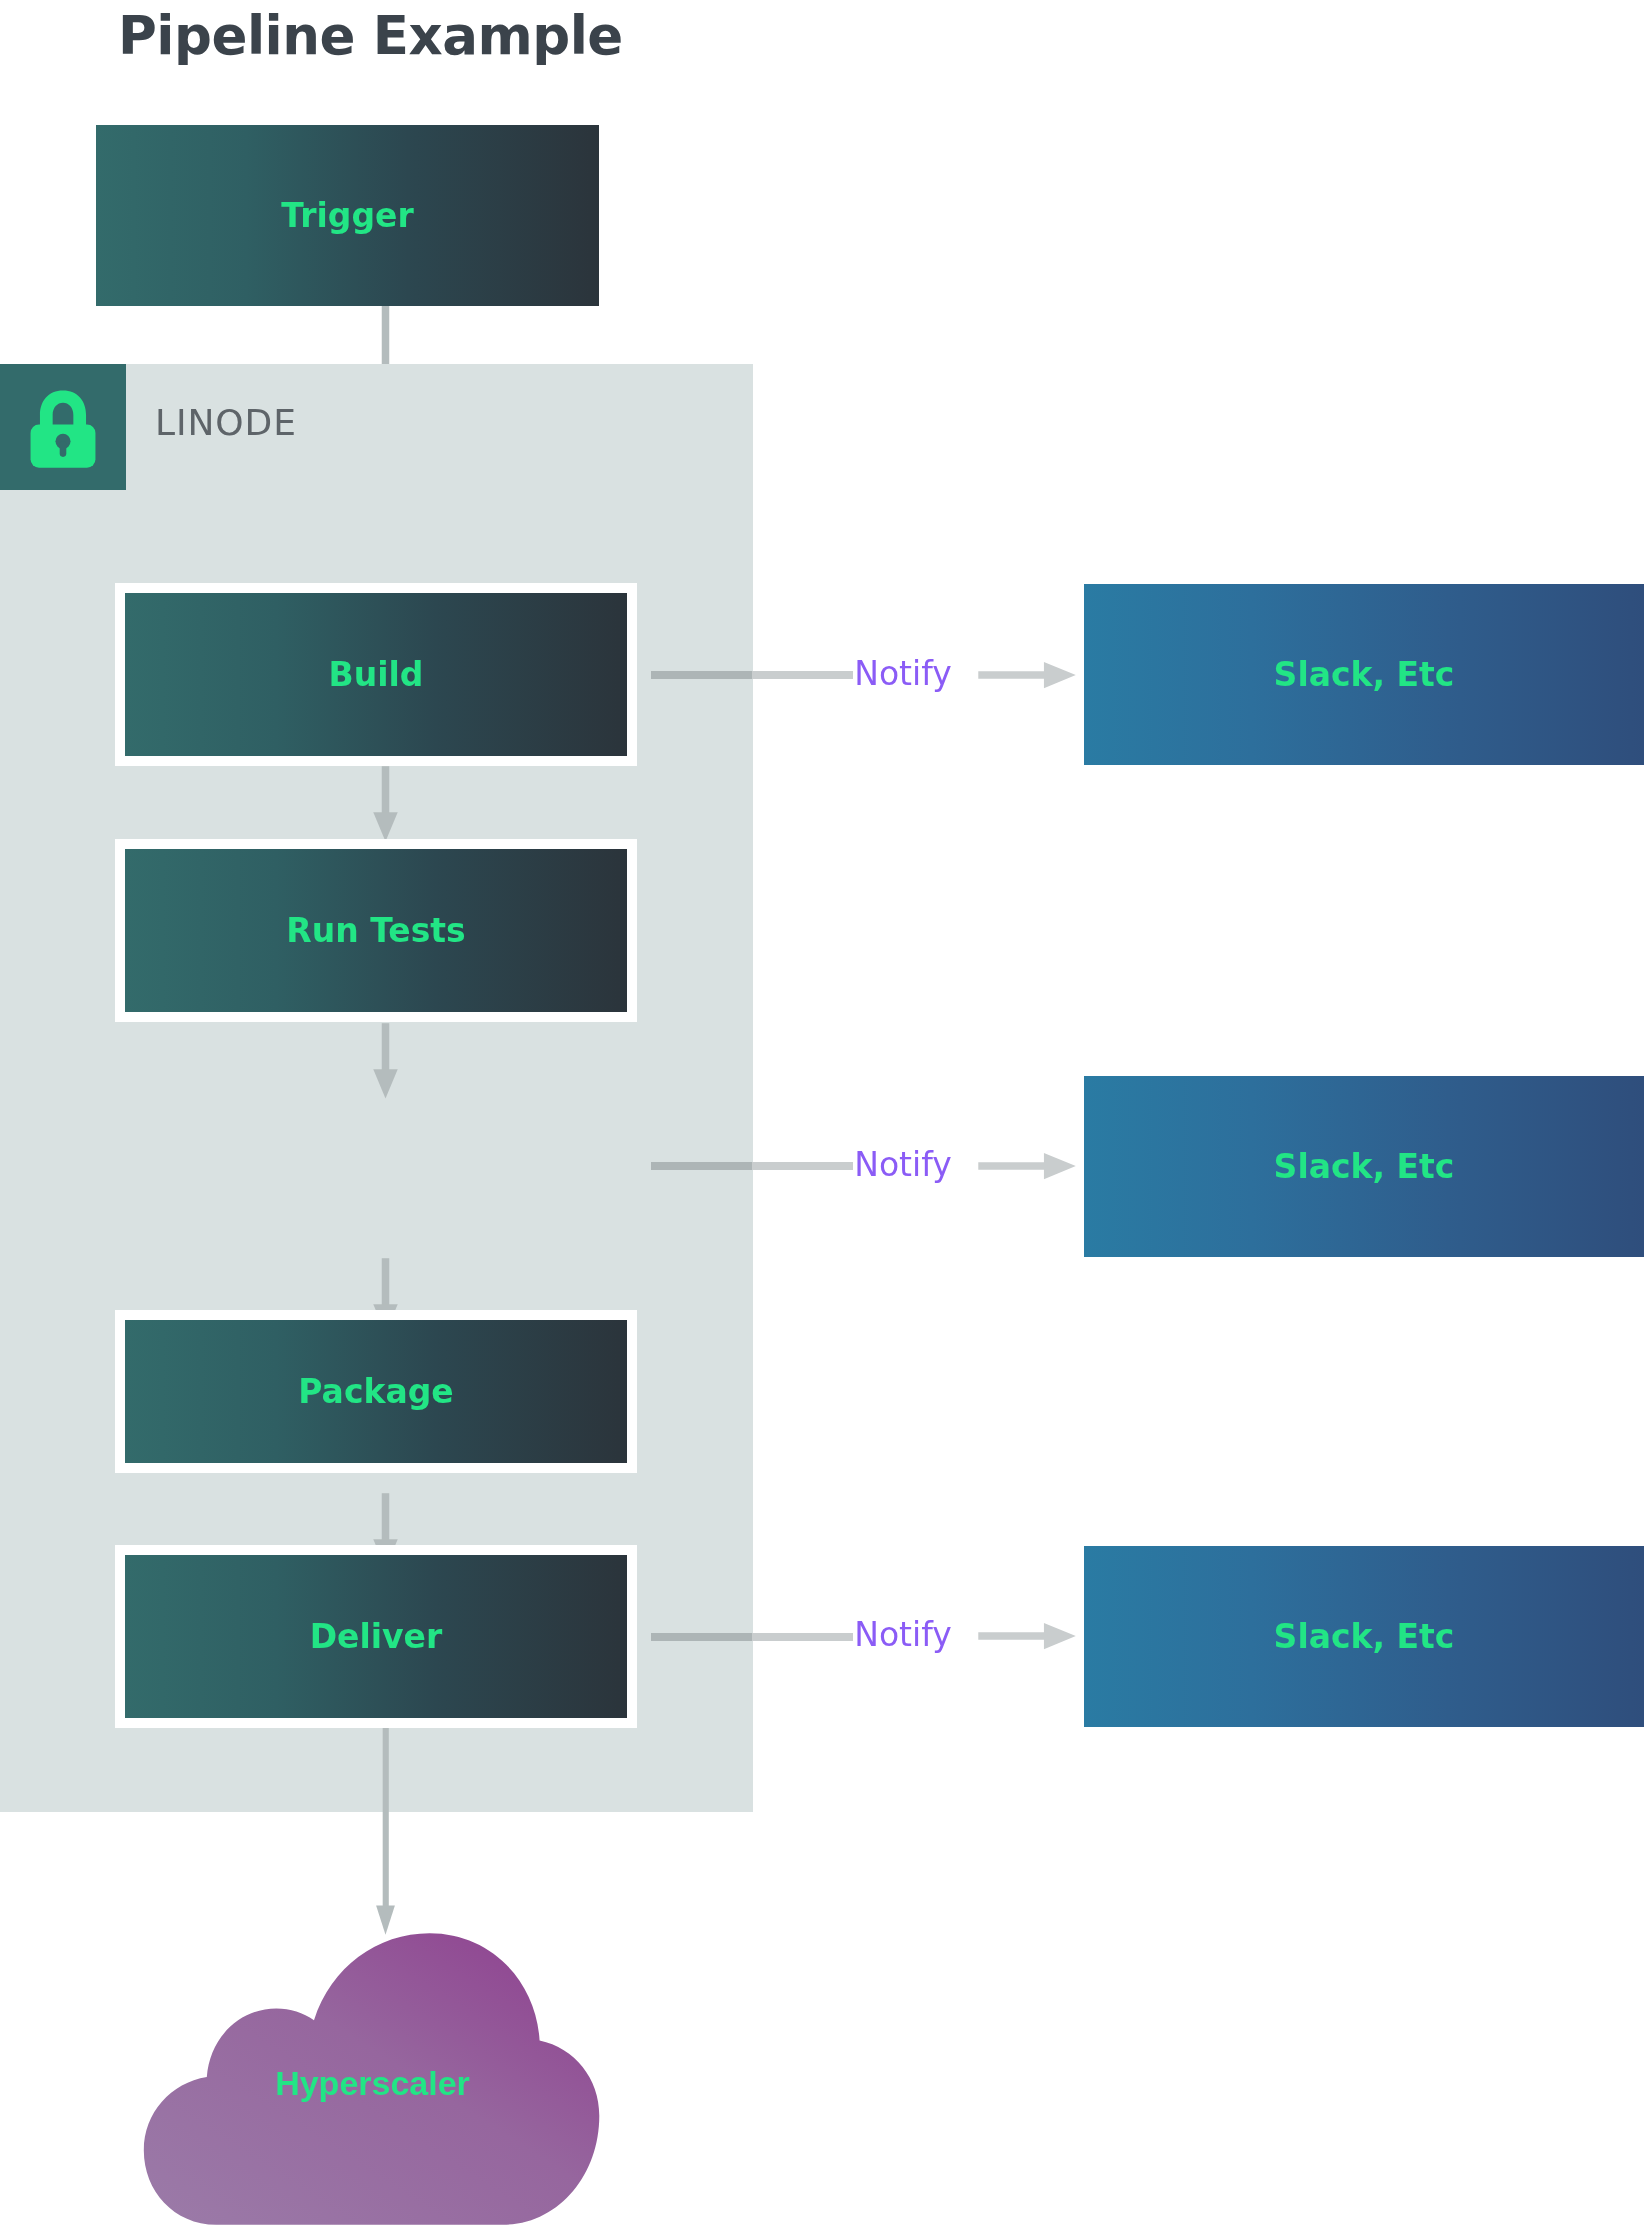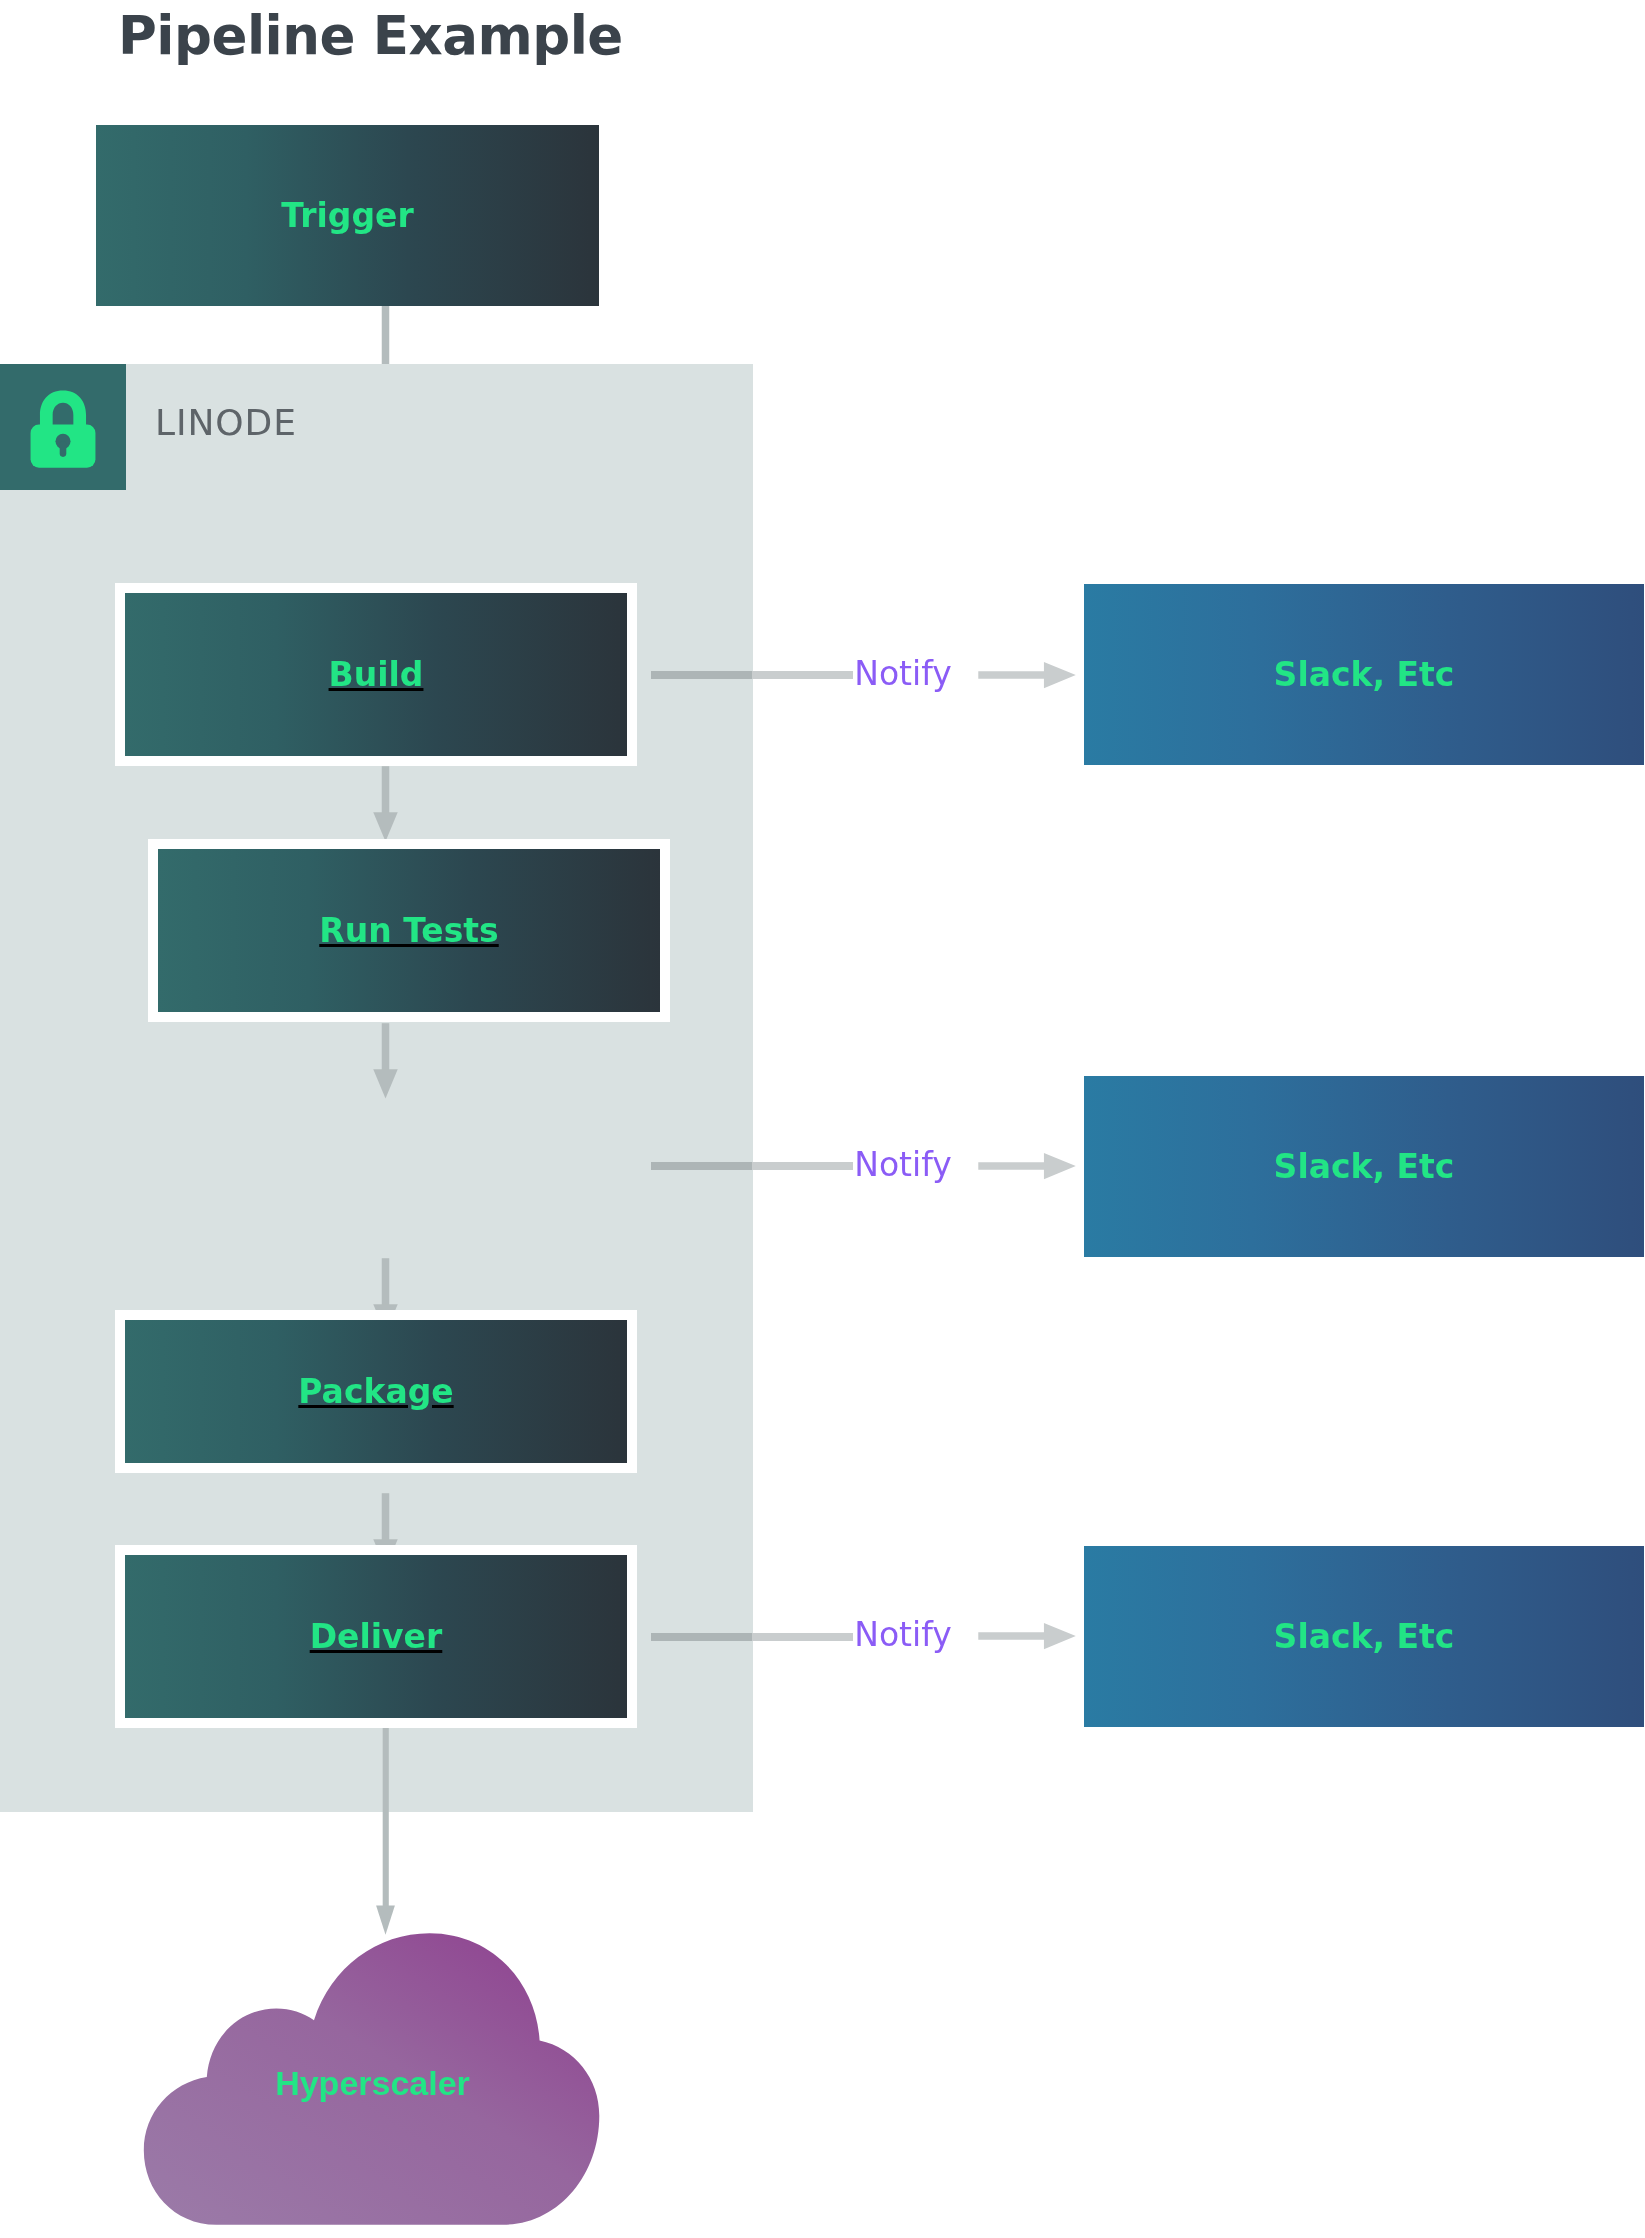--- a/index.html
+++ b/index.html
@@ -45,21 +45,21 @@
   }
 
   
   .stage-node{
     position:absolute;left:115px;width:522px;
     background:#ffffff;padding:10.3px;box-sizing:border-box;
   }
   .stage-node .inner{
     width:100%;height:100%;
     background:linear-gradient(90deg,#336b6b 0%,#2f5f63 30%,#2c4750 62%,#2b343b 100%);
-    display:flex;align-items:center;justify-content:center;text-decoration:underline;
+    display:flex;align-items:center;justify-content:center;
   }
 
   
   .notify-box{
     position:absolute;left:1084px;width:560px;height:181px;
     background:linear-gradient(90deg,#2a7ba3 0%,#2d6f9c 30%,#2f5d8c 65%,#2f4e7c 100%);
     display:flex;align-items:center;justify-content:center;
   }
 
   
@@ -125,21 +125,21 @@
     <div class="inner">
       <span class="node-label">Build</span>
     </div>
   </div>
 
   <svg class="v-arrow" style="left:362px;top:766px;width:47px;height:78px;" viewBox="0 0 100 165">
     <rect x="42" y="0" width="16" height="100" fill="#b4bcbd"></rect>
     <polygon points="24,98 76,98 50,160" fill="#b4bcbd"></polygon>
   </svg>
 
-  <div class="stage-node" style="top:839px;height:183px;margin-left:33px;">
+  <div class="stage-node" style="top:839px;height:183px;">
     <div class="inner">
       <span class="node-label">Run Tests</span>
     </div>
   </div>
 
   <svg class="v-arrow" style="left:362px;top:1023px;width:47px;height:78px;" viewBox="0 0 100 165">
     <rect x="42" y="0" width="16" height="100" fill="#b4bcbd"></rect>
     <polygon points="24,98 76,98 50,160" fill="#b4bcbd"></polygon>
   </svg>
 

